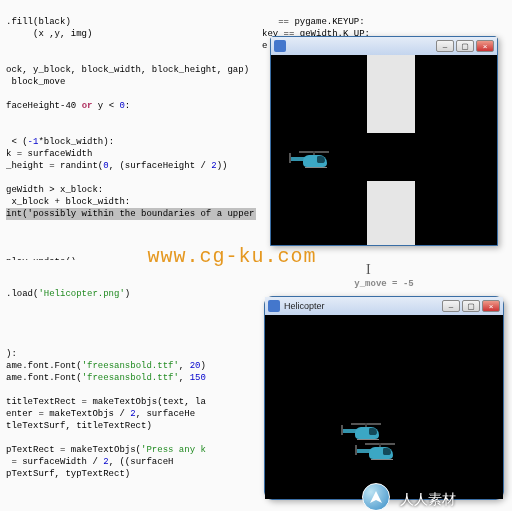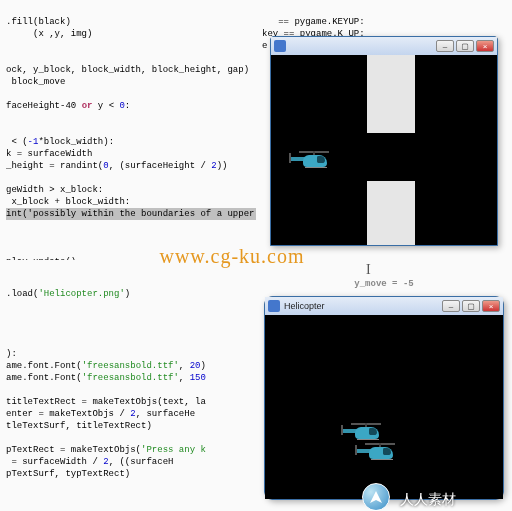--- a/index.html
+++ b/index.html
@@ -126,21 +126,21 @@
       left: 16px; top: 18px;
       background: #888;
     }
 
     .watermark {
       position: absolute;
       top: 245px;
       left: 0;
       width: 464px;
       text-align: center;
-      font-family: Liberation Serif, serif;
+      font-family: Liberation Mono, monospace;
       font-size: 20px;
       color: #e59820;
       letter-spacing: 1px;
       pointer-events: none;
     }
     .watermark2 {
       position: absolute;
       bottom: 2px;
       right: 56px;
       font-family: "Microsoft YaHei", Arial, sans-serif;
@@ -201,21 +201,21 @@
 
 
 <span>play.update()</span>
 <span>k(</span><span class="num">60</span><span>)</span>
   </div>
 </div>
 
 <div class="quad tr">
   <div class="code" style="height:36px;">
    <span>== pygame.KEYUP:</span>
-<span>key == pygame.K_UP:</span>
+<span>key == geWidth.K_UP:</span>
 <span>e = </span><span class="num">5</span>
   </div>
   <div class="window" style="left:14px; top:36px; width:228px;">
     <div class="titlebar">
       <div class="icon"></div>
       <span></span>
       <div class="winbtns">
         <div class="winbtn minbtn">–</div>
         <div class="winbtn maxbtn">▢</div>
         <div class="winbtn closebtn">×</div>

